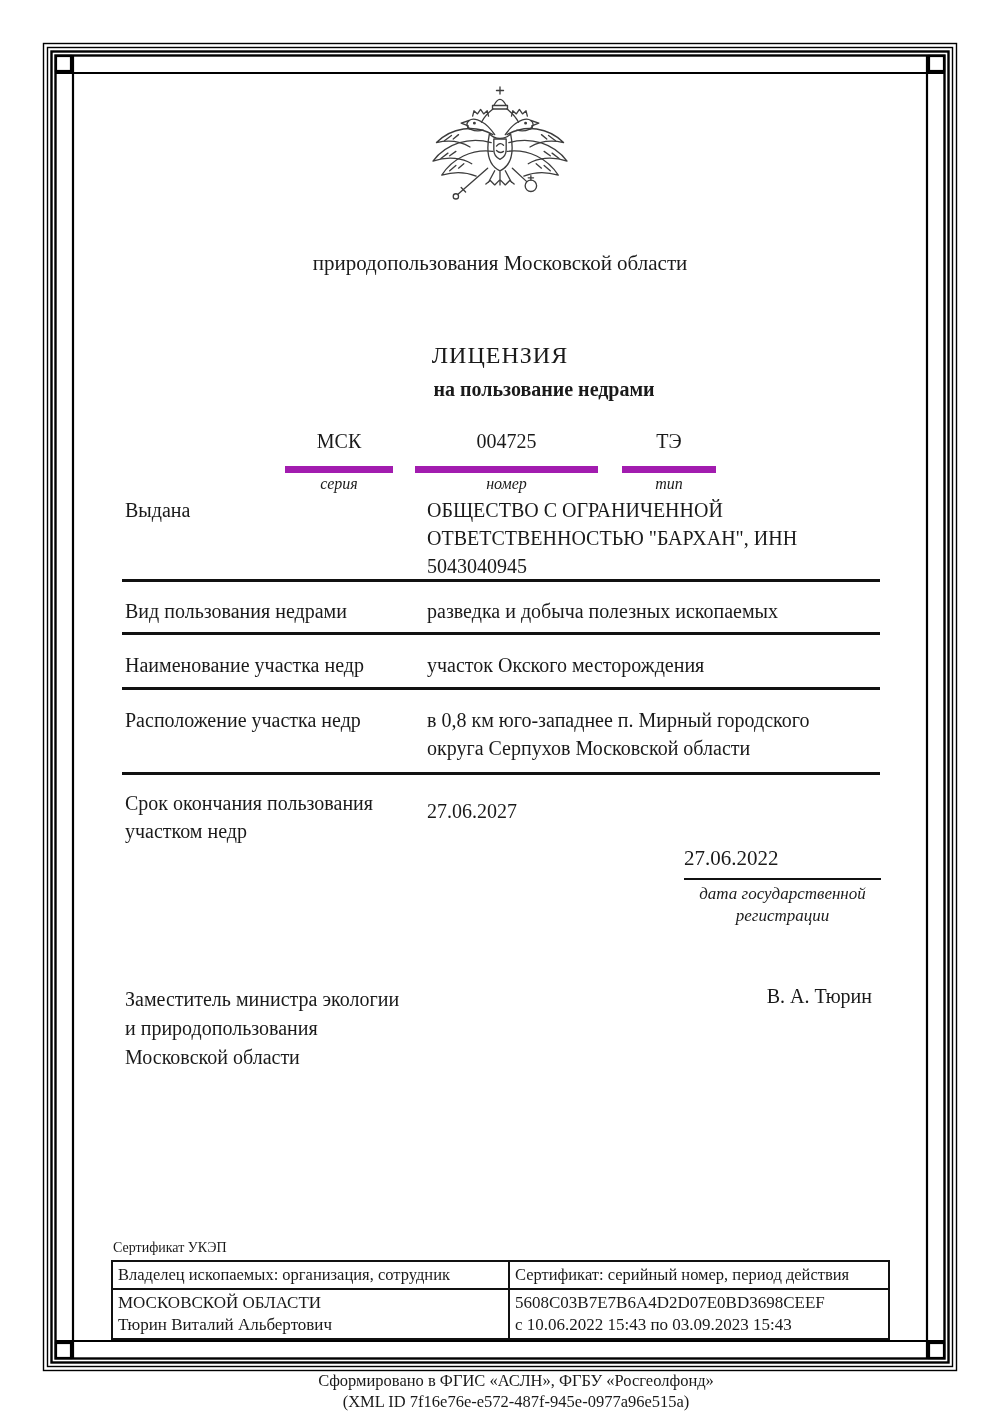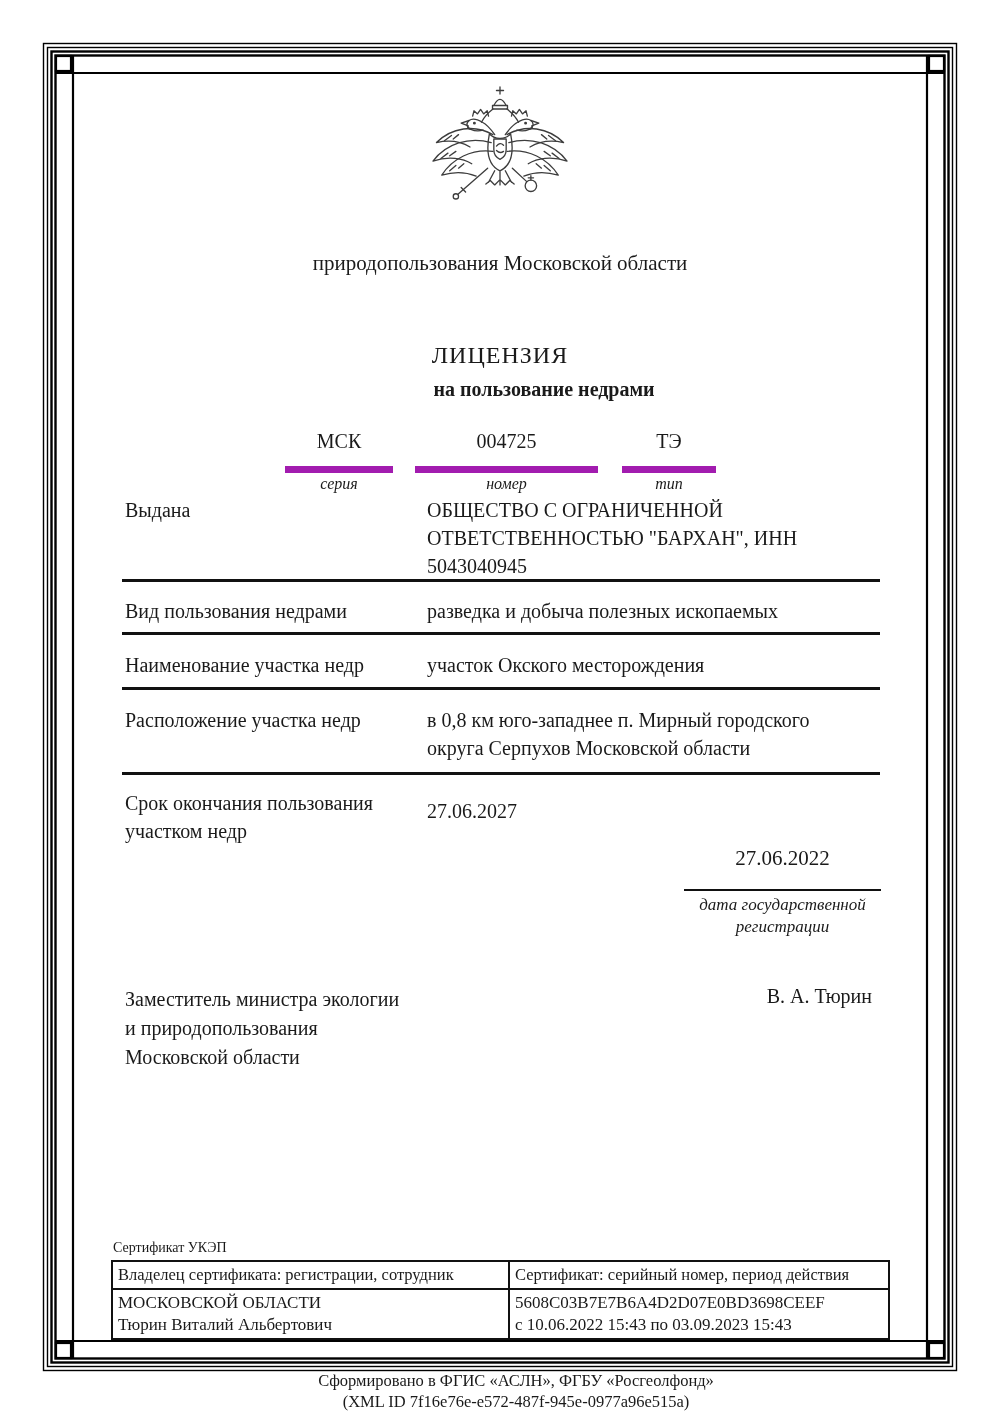--- a/index.html
+++ b/index.html
@@ -22,21 +22,21 @@
   .idblock .lbl { font-size:16px; font-style:italic; text-align:center; padding-top:2px; }
   .id-series { left:285px; width:108px; }
   .id-number { left:415px; width:183px; }
   .id-type   { left:622px; width:94px; }
 
   .f-label { left:125px; width:298px; font-size:20px; line-height:28px; }
   .f-value { left:427px; width:384px; font-size:20px; line-height:28px; }
   .rule { left:122px; width:758px; height:2.5px; background:#111; }
 
   .regdate { left:684px; top:846px; width:197px; }
-  .regdate .d { font-size:21px; text-align:center; padding-bottom:18px; border-bottom:2px solid #111; }
+  .regdate .d { font-size:21px; padding-bottom:7px; border-bottom:2px solid #111; }
   .regdate .l { font-size:17px; font-style:italic; text-align:center; line-height:22px; padding-top:3px; }
 
   .sig-pos { left:125px; top:985px; width:310px; font-size:20px; line-height:29px; }
   .sig-name { left:620px; top:985px; width:252px; font-size:20px; text-align:right; }
 
   .cert-title { left:113px; top:1240px; font-size:14px; }
   .cert-table { left:111px; top:1260px; width:775px; border:2px solid #111; background:transparent; }
   .ct-row { display:flex; }
   .ct-head { border-bottom:2px solid #111; }
   .ct-c1 { width:385px; border-right:2px solid #111; padding:2px 5px; }
@@ -146,21 +146,21 @@
   <div>Заместитель министра экологии</div>
   <div>и природопользования</div>
   <div>Московской области</div>
 </div>
 <div class="abs sig-name">В. А. Тюрин</div>
 
 <div class="abs cert-title">Сертификат УКЭП</div>
 
 <div class="abs cert-table">
   <div class="ct-row ct-head">
-    <div class="ct-c1">Владелец сертификата: регистрации, сотрудник</div>
+    <div class="ct-c1">Владелец ископаемых: организация, сотрудник</div>
     <div class="ct-c2">Сертификат: серийный номер, период действия</div>
   </div>
   <div class="ct-row ct-body">
     <div class="ct-c1">
       <div>МОСКОВСКОЙ ОБЛАСТИ</div>
       <div>Тюрин Виталий Альбертович</div>
     </div>
     <div class="ct-c2">
       <div>5608C03B7E7B6A4D2D07E0BD3698CEEF</div>
       <div>с 10.06.2022 15:43 по 03.09.2023 15:43</div>

